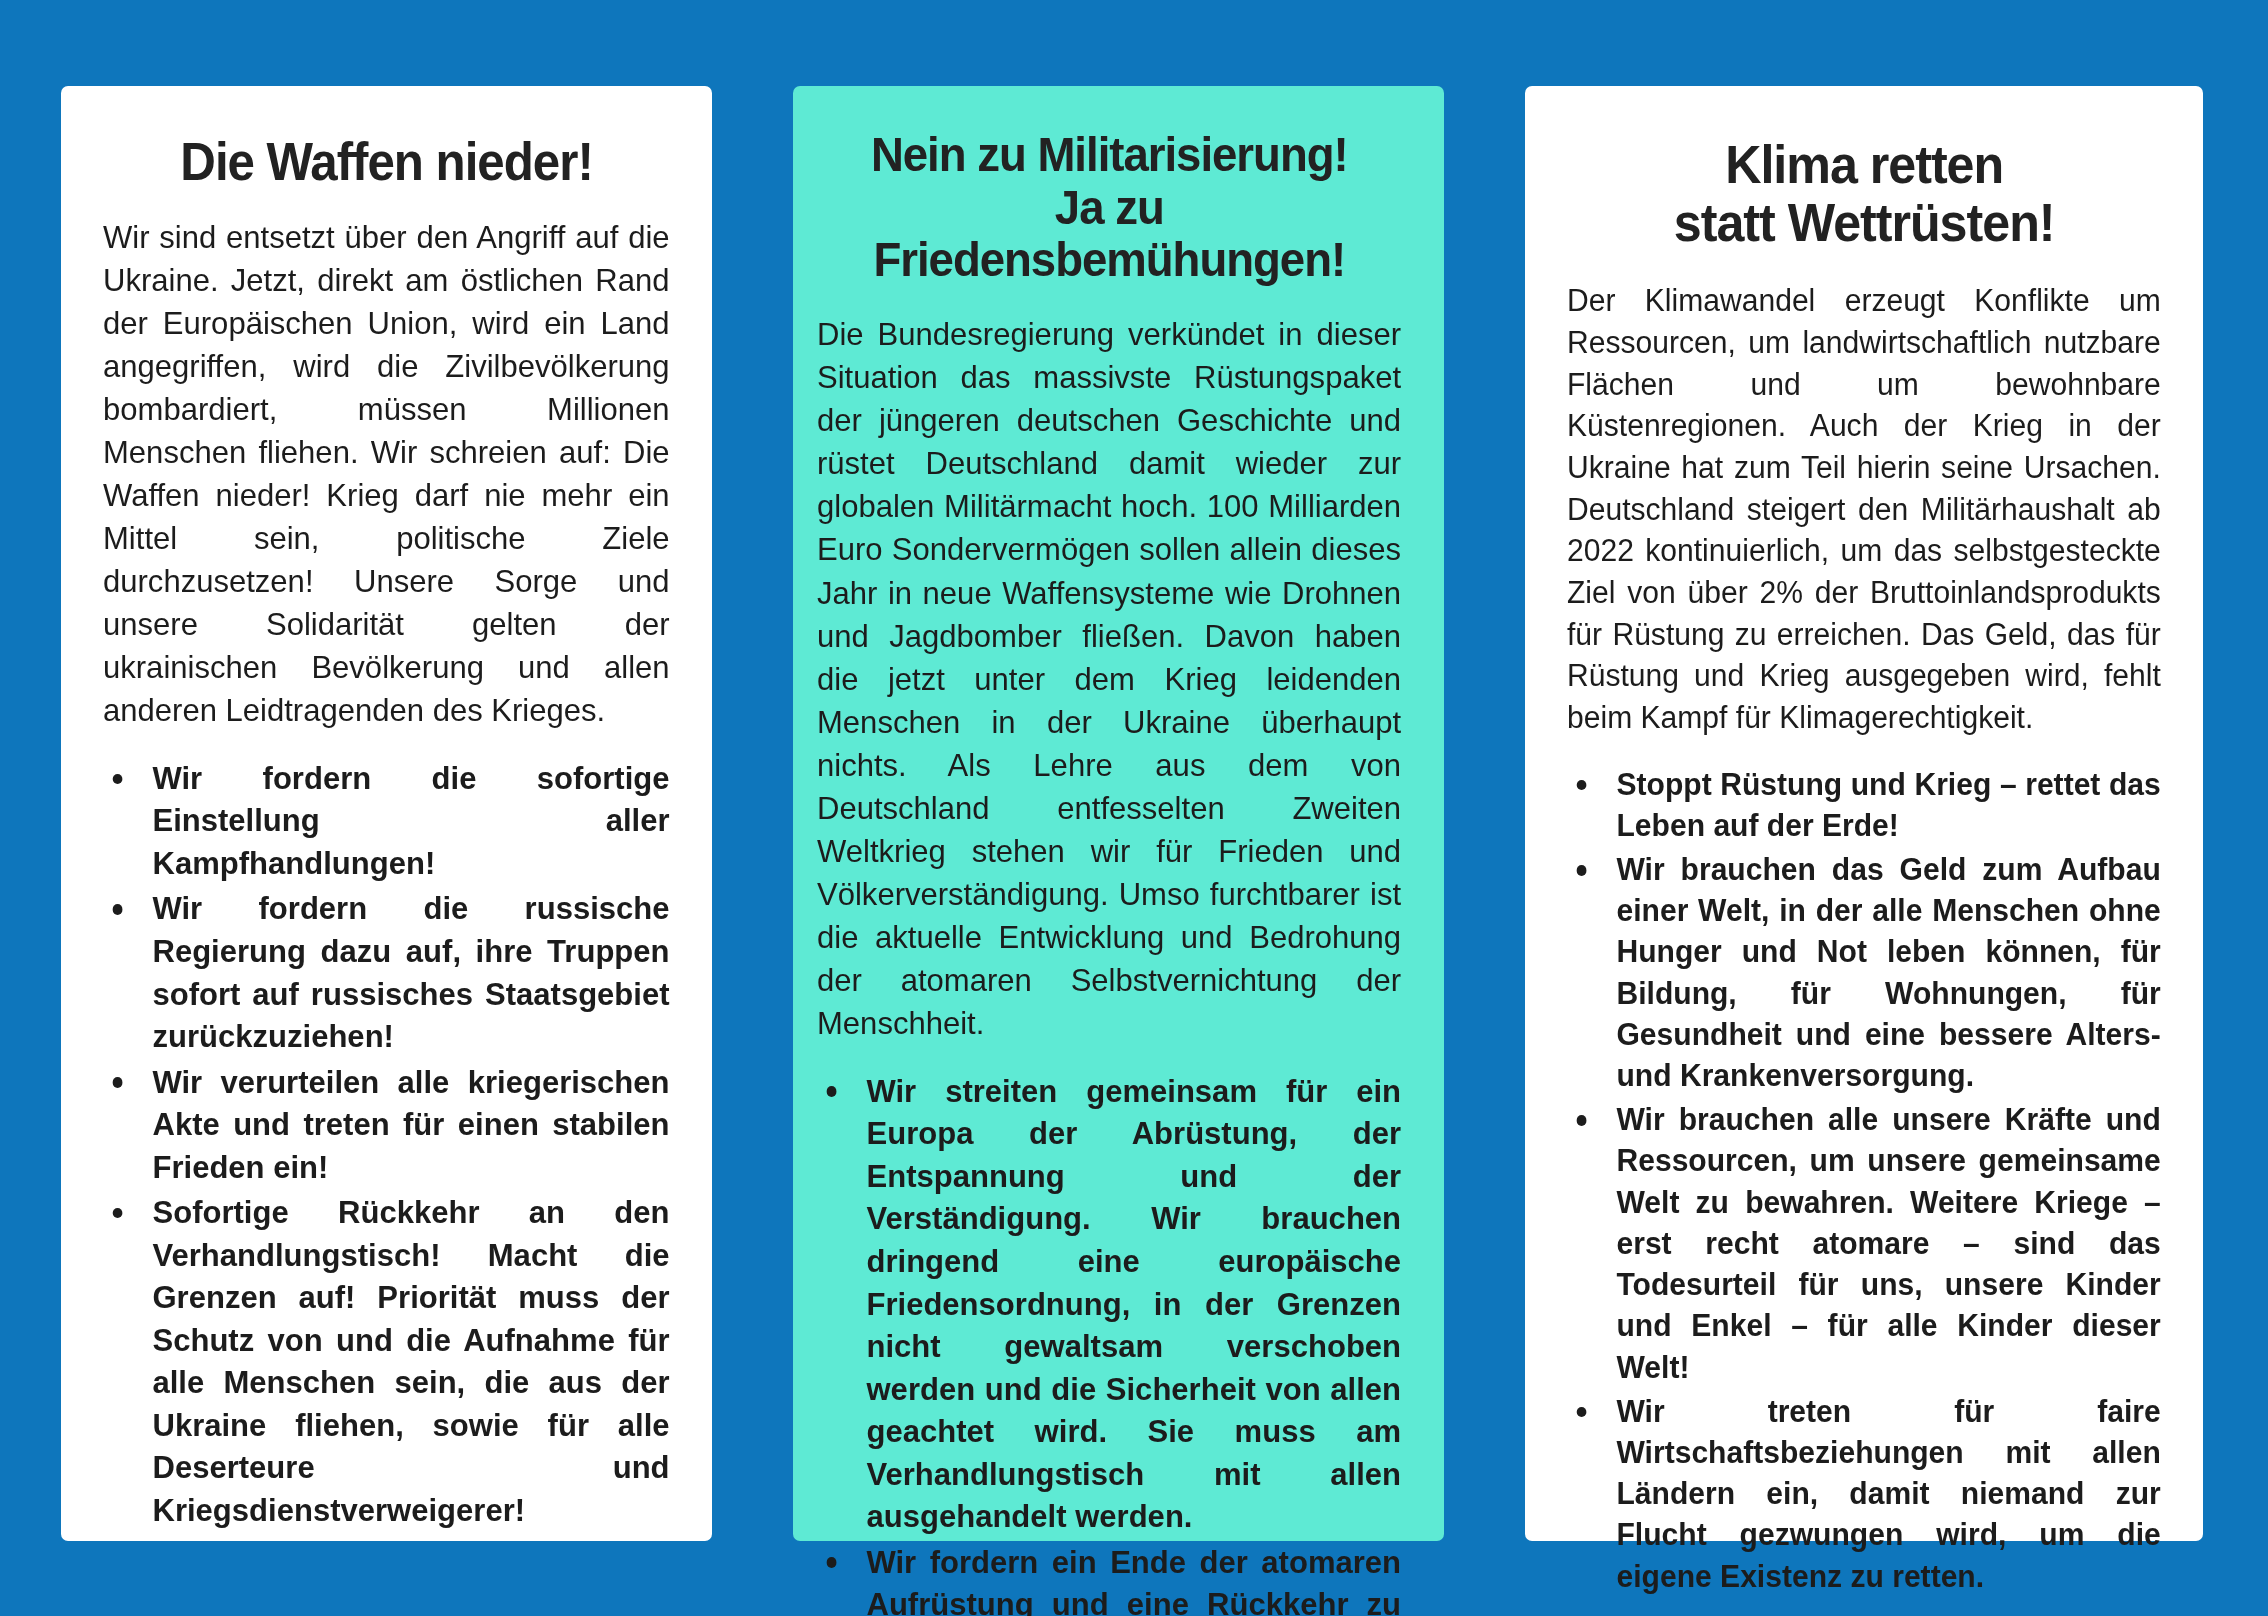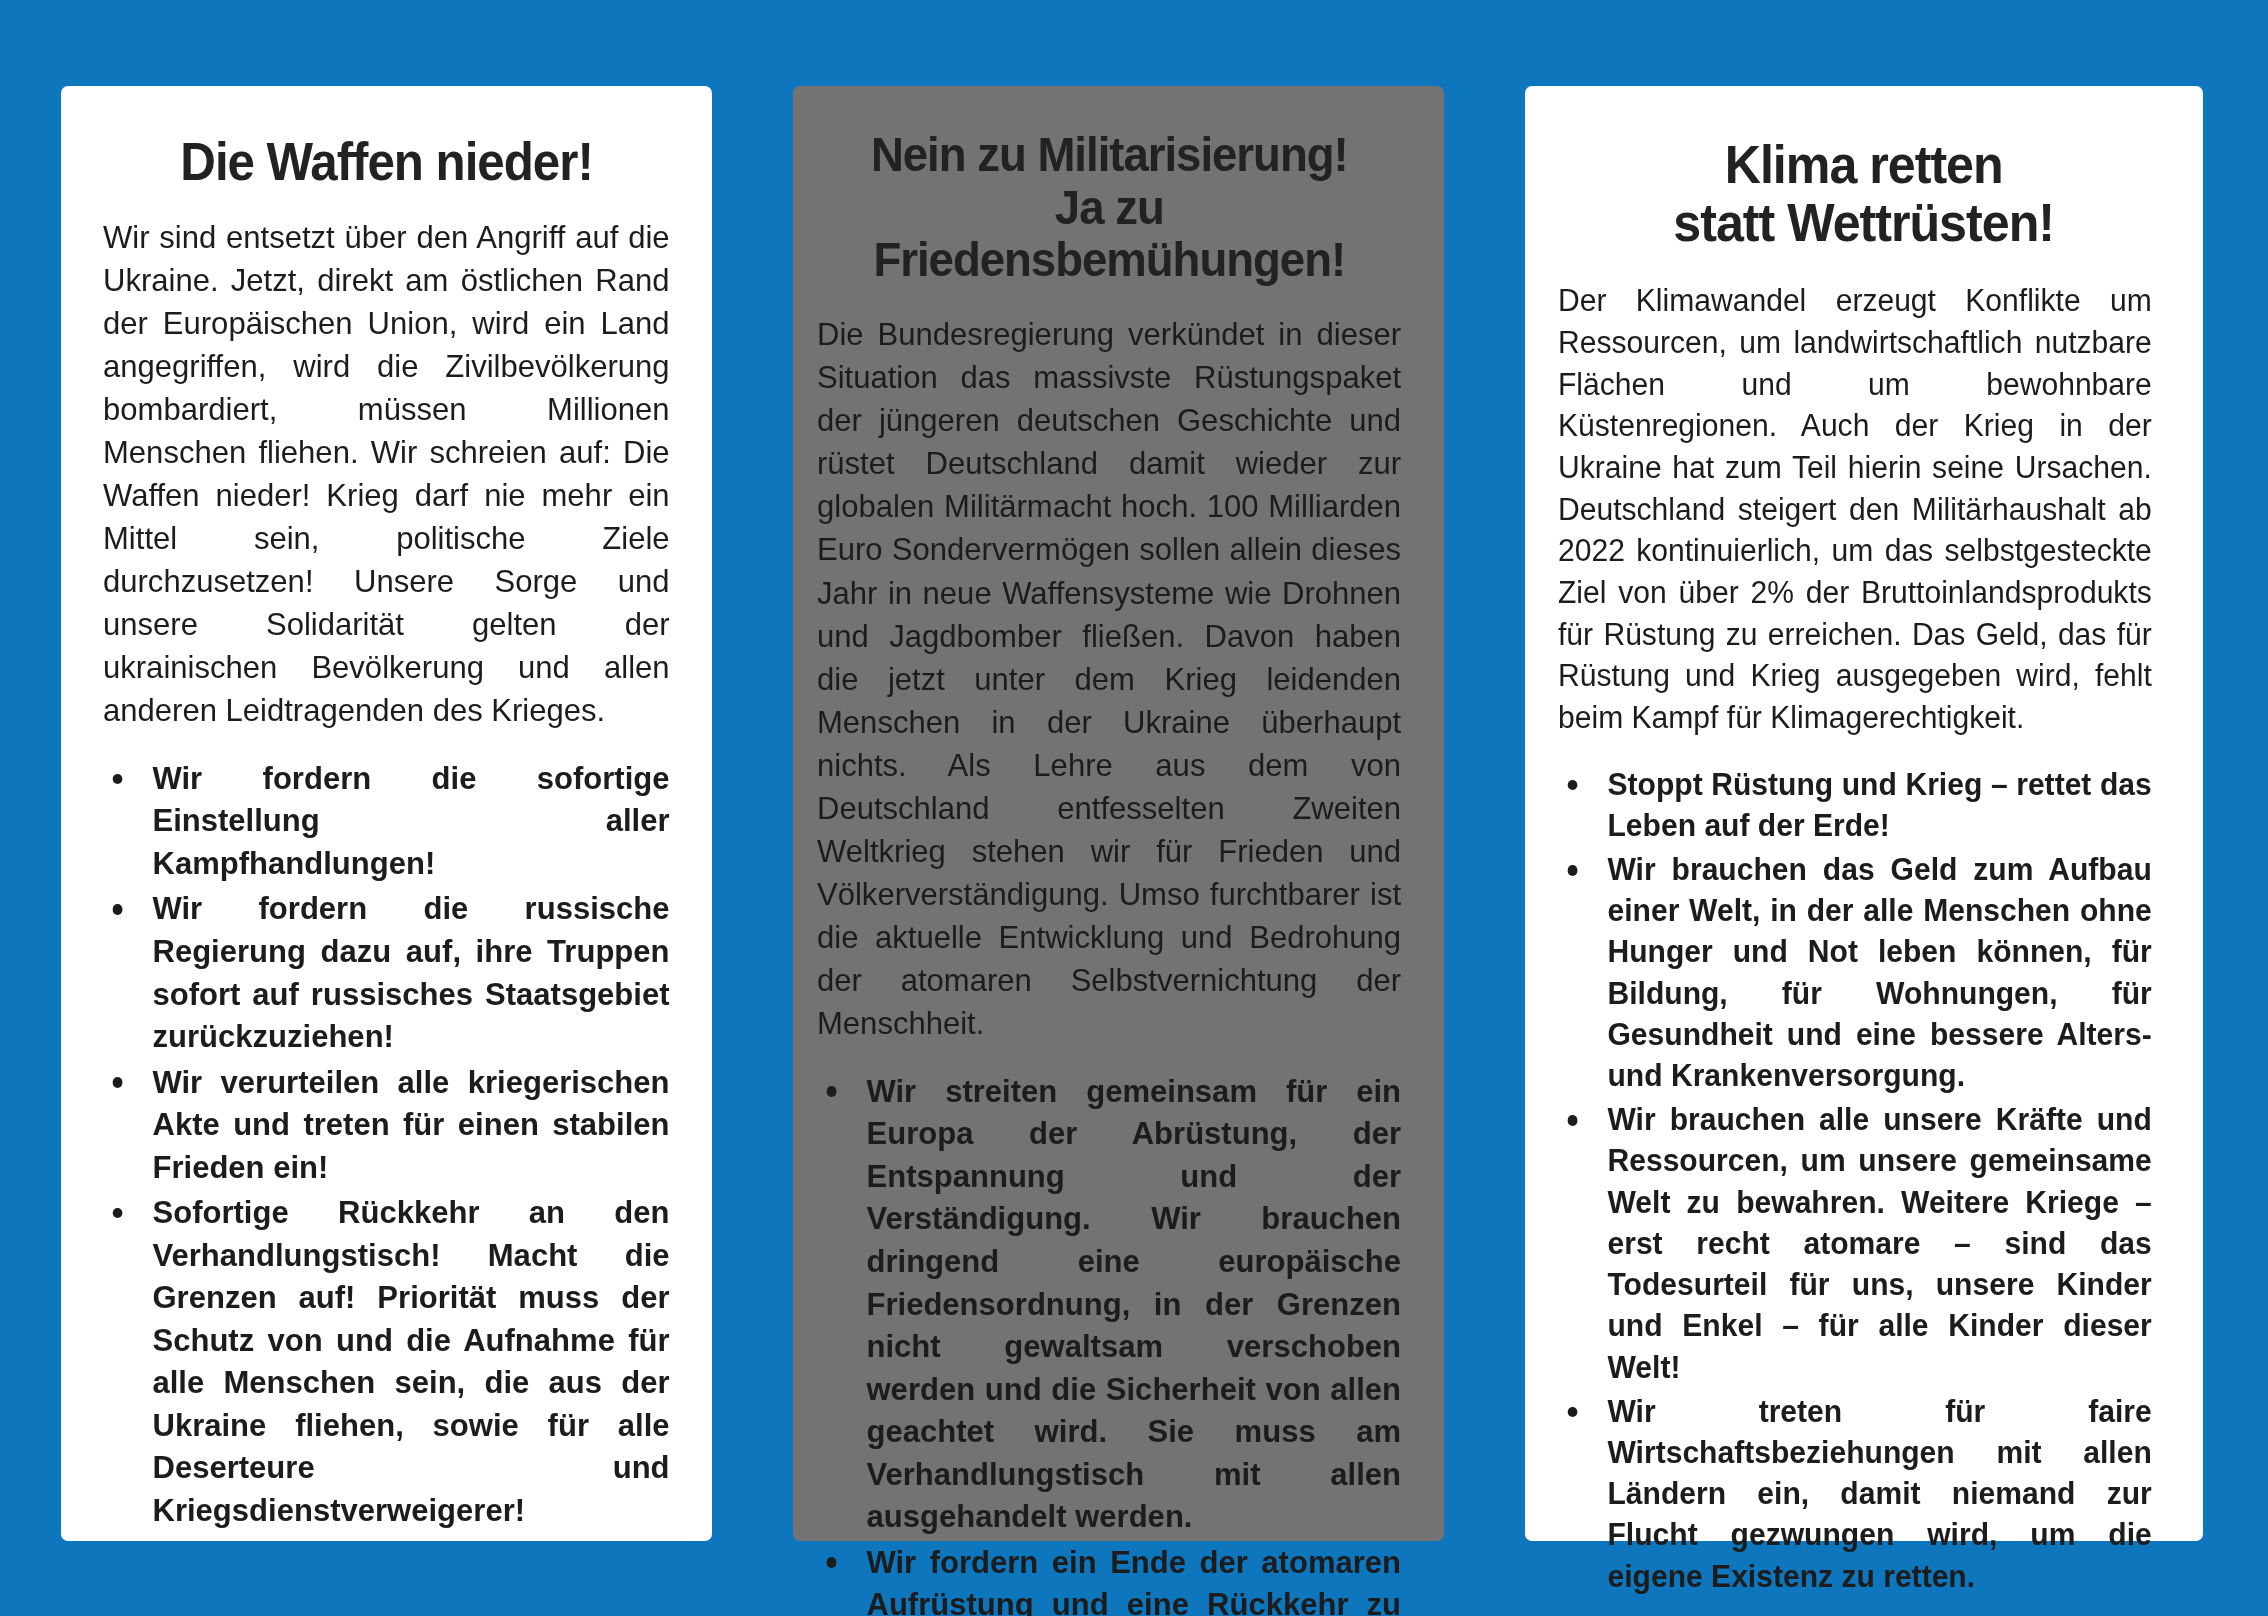--- a/index.html
+++ b/index.html
@@ -30,21 +30,21 @@
   .panel {
     background: #FFFFFF;
     box-sizing: border-box;
     width: 667px;
     padding: 34px 42px 38px 42px;
     display: flex;
     flex-direction: column;
     border-radius: 7px;
   }
 
-  .panel-3 { width: 695px; align-items: center; }
+  .panel-3 { width: 695px; }
 
   .panel-heading {
     text-align: center;
     color: #222222;
     font-weight: bold;
     font-size: 53px;
     line-height: 1.08;
     letter-spacing: -1.1px;
     margin: 0 0 17px 0;
     font-stretch: condensed;
@@ -133,21 +133,21 @@
           <span class="bullet-text">Wir verurteilen alle kriegerischen Akte und treten für einen stabilen Frieden ein!</span>
         </li>
       <li>
           <span class="bullet-dot"></span>
           <span class="bullet-text">Sofortige Rückkehr an den Verhandlungstisch! Macht die Grenzen auf! Priorität muss der Schutz von und die Aufnahme für alle Menschen sein, die aus der Ukraine fliehen, sowie für alle Deserteure und Kriegsdienstverweigerer!</span>
         </li>
     </ul>
     <div class="spacer"></div>
   </section>
 
-  <section class="panel panel-2" style="background: #737373; padding-left: 24px;">
+  <section class="panel panel-2" style="background: #5eead4; padding-left: 24px;">
     <h2 class="panel-heading">
       <span class="hl">Nein zu Militarisierung!</span>
       <span class="hl">Ja zu Friedensbemühungen!</span>
     </h2>
     <p class="body-text">Die Bundesregierung verkündet in dieser Situation das massivste Rüstungspaket der jüngeren deutschen Geschichte und rüstet Deutschland damit wieder zur globalen Militärmacht hoch. 100 Milliarden Euro Sondervermögen sollen allein dieses Jahr in neue Waffensysteme wie Drohnen und Jagdbomber fließen. Davon haben die jetzt unter dem Krieg leidenden Menschen in der Ukraine überhaupt nichts. Als Lehre aus dem von Deutschland entfesselten Zweiten Weltkrieg stehen wir für Frieden und Völkerverständigung. Umso furchtbarer ist die aktuelle Entwicklung und Bedrohung der atomaren Selbstvernichtung der Menschheit.</p>
     <ul class="bullets">
       <li>
           <span class="bullet-dot"></span>
           <span class="bullet-text">Wir streiten gemeinsam für ein Europa der Abrüstung, der Entspannung und der Verständigung. Wir brauchen dringend eine europäische Friedensordnung, in der Grenzen nicht gewaltsam verschoben werden und die Sicherheit von allen geachtet wird. Sie muss am Verhandlungstisch mit allen ausgehandelt werden.</span>
         </li>

